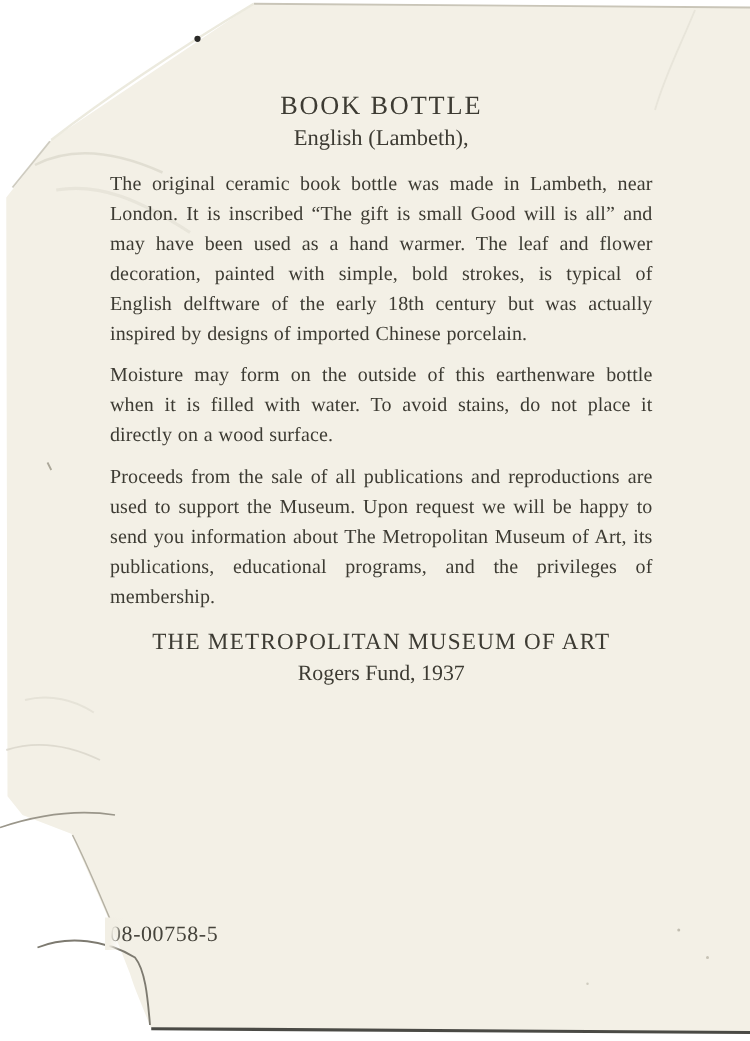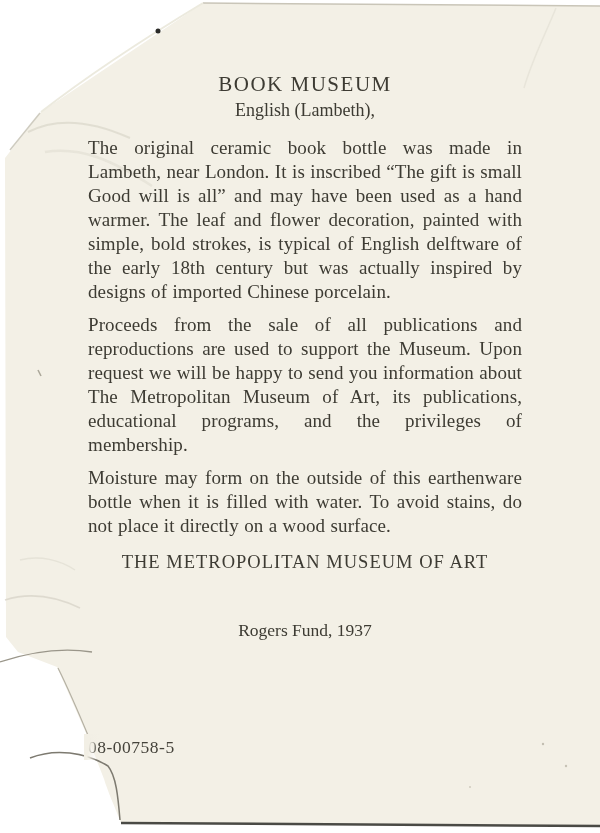--- a/index.html
+++ b/index.html
@@ -8,26 +8,26 @@
     background:#ffffff;
     font-family:"Liberation Serif", "DejaVu Serif", serif;
     color:#3d3b33;
   }
   .paper-svg { position:absolute; left:0; top:0; width:600px; height:833px; }
   .content { position:absolute; left:88px; top:72px; width:434px; }
   .doc-header { text-align:center; margin-bottom:14px; }
   .doc-title { font-size:21px; line-height:24px; letter-spacing:1.5px; margin-bottom:3px; }
   .doc-subtitle { font-size:18px; line-height:23px;text-align:center; }
   .doc-body p {
-    font-size:19px; line-height:24px; text-align:justify;
+    font-size:16px; line-height:24px; text-align:justify;
     margin:0 0 9px 0; letter-spacing:0.1px; word-spacing:0.5px;
   }
   .doc-footer { text-align:center; margin-top:12px; }
   .museum-name { font-size:18.5px; line-height:24px; letter-spacing:1px;text-align:center; }
-  .credit-line { font-size:17.5px; line-height:24px;margin-top:44px; }
+  .credit-line { font-size:17.5px; line-height:24px; }
   .catalog {
     position:absolute; left:88px; top:737px;
     font-size:17.5px; letter-spacing:0.5px; color:#45433b;
   }
   .catalog-cut {
     position:absolute; left:84px; top:734px; width:15px; height:26px;
     background:linear-gradient(100deg, #f2efe5 35%, rgba(242,239,229,0) 85%);
     pointer-events:none;
   }
 </style>
@@ -65,28 +65,28 @@
     <circle cx="158" cy="31" r="2.5" fill="#2a2a28"></circle>
     <path d="M 38 370 l 3 6" stroke="#aba799" stroke-width="1.5" fill="none"></path>
     <circle cx="543" cy="744" r="1.2" fill="#c2beb1"></circle>
     <circle cx="566" cy="766" r="1.2" fill="#c6c2b5"></circle>
     <circle cx="470" cy="787" r="1" fill="#cfcbbe"></circle>
   </svg>
 
   <div class="content">
 
     <div class="doc-header">
-      <div class="doc-title">BOOK MUSEUM</div>
+      <div class="doc-title">BOOK BOTTLE</div>
       <div class="doc-subtitle">English (Lambeth),</div>
     </div>
 
     <div class="doc-body">
       <p>The original ceramic book bottle was made in Lambeth, near London. It is inscribed “The gift is small Good will is all” and may have been used as a hand warmer. The leaf and flower decoration, painted with simple, bold strokes, is typical of English delftware of the early 18th century but was actually inspired by designs of imported Chinese porcelain.</p>
+      <p>Moisture may form on the outside of this earthenware bottle when it is filled with water. To avoid stains, do not place it directly on a wood surface.</p>
       <p>Proceeds from the sale of all publications and reproductions are used to support the Museum. Upon request we will be happy to send you information about The Metropolitan Museum of Art, its publications, educational programs, and the privileges of membership.</p>
-      <p>Moisture may form on the outside of this earthenware bottle when it is filled with water. To avoid stains, do not place it directly on a wood surface.</p>
     </div>
 
     <div class="doc-footer">
       <div class="museum-name">THE METROPOLITAN MUSEUM OF ART</div>
       <div class="credit-line">Rogers Fund, 1937</div>
     </div>
 
   </div>
 
   <div class="catalog">08-00758-5</div>

